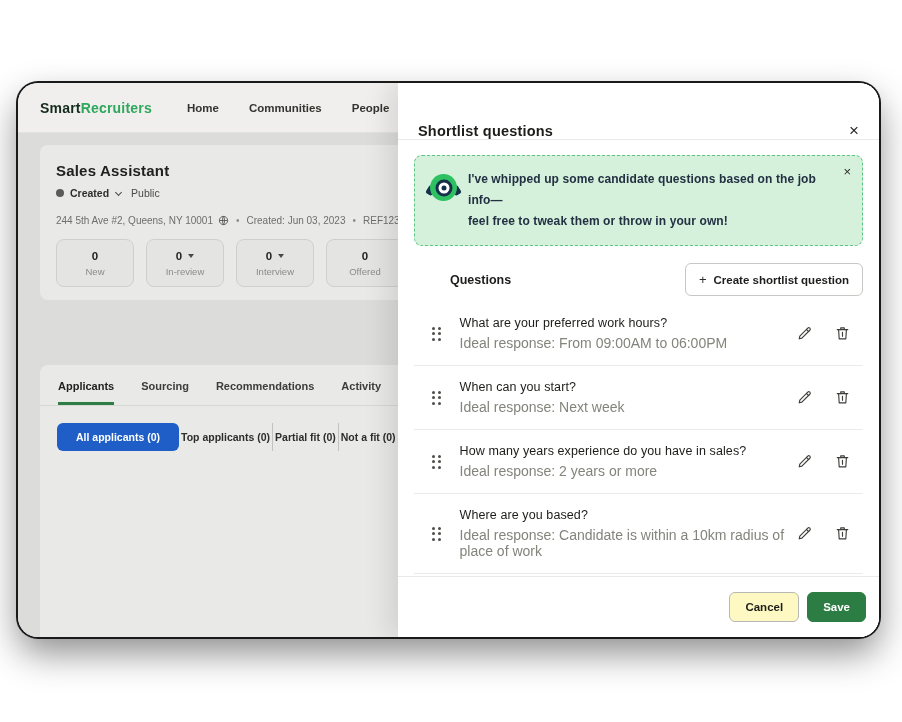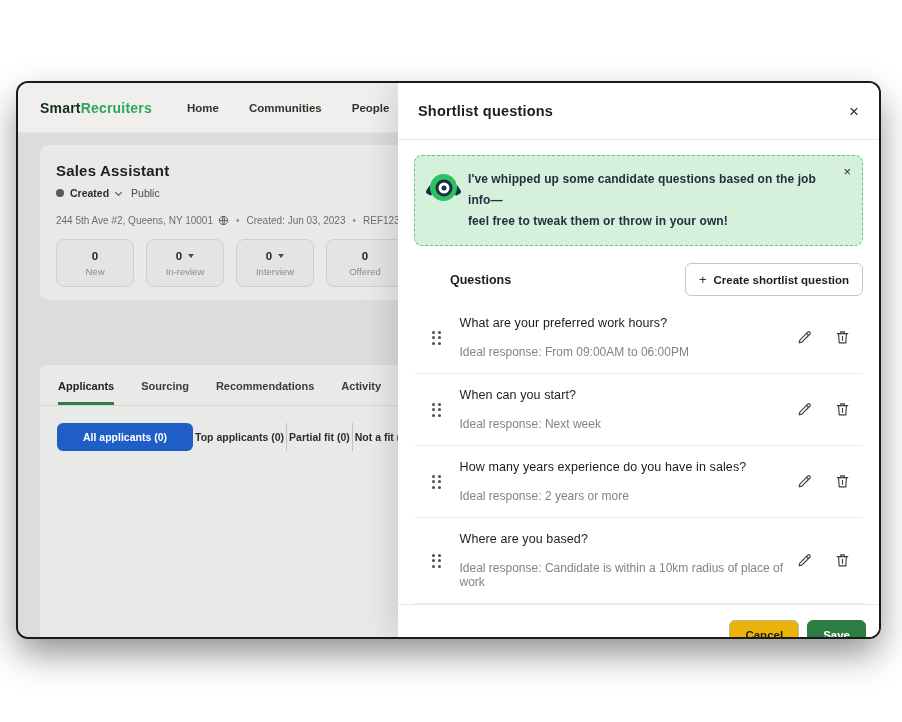--- a/index.html
+++ b/index.html
@@ -4,21 +4,21 @@
 <style>
   * { margin:0; padding:0; box-sizing:border-box; }
   html,body { background:#ffffff; }
   body { font-family:"Liberation Sans", sans-serif; width:902px; height:722px; position:relative; overflow:hidden; }
 
   .stage { position:absolute; inset:0; background:#fff; }
 
   
   .window {
     position:absolute; left:18px; top:83px; width:861px; height:554px;
-    border-radius:10px; background:#dcdcda; overflow:hidden;
+    border-radius:20px; background:#dcdcda; overflow:hidden;
     box-shadow:0 0 0 2px #1a1a1a, 0 16px 36px rgba(0,0,0,.45);
   }
 
   
   .navbar { position:absolute; left:0; top:0; right:0; height:50px; background:#f0efed;
     display:flex; align-items:stretch; padding:0 0 0 22px; border-bottom:1px solid #e3e3e1; }
   .logo { display:flex; align-items:center; font-size:14px; font-weight:700; letter-spacing:.2px; margin-right:20px; }
   .logo .p1 { color:#132a1d; } .logo .p2 { color:#2fa75c; }
   .nav-items { display:flex; align-items:stretch; }
   .nav-item { display:flex; align-items:center; padding:0 15px; font-size:11.5px; font-weight:700; color:#33332f;
@@ -49,27 +49,27 @@
 
   .tabs-card { position:absolute; left:22px; top:232px; width:822px; bottom:0;
     background:#e9e9e7; border-radius:8px 8px 0 0; }
   .tabs { display:flex; padding:0 18px; border-bottom:1px solid #d7d7d3; }
   .tab { padding:15px 0 10px; margin-right:27px; font-size:11px; font-weight:700; color:#3c3c3a;
     border-bottom:3px solid transparent; white-space:nowrap; }
   .tab.active { color:#22221f; border-bottom-color:#2e7d46; }
   .filters { display:flex; align-items:center; margin:17px 0 0 17px; }
   .filter { font-size:10.5px; font-weight:700; color:#2d2d2b; padding:0 2px; height:28px;
     display:flex; align-items:center; }
-  .filter.active { background:#1e5ec6; color:#fff; border-radius:6px; padding:0 26px; }
+  .filter.active { background:#1e5ec6; color:#fff; border-radius:6px; padding:0 19px; }
   .filter.divided { border-left:1px solid #c2c2be; }
 
   
   .panel { position:absolute; left:380px; top:0; width:481px; height:100%; background:#fff;
     box-shadow:-10px 0 24px rgba(0,0,0,.10); display:flex; flex-direction:column; z-index:20; }
-  .panel-header { height:57px; flex:none; display:flex; align-items:center; justify-content:space-between;
+  .panel-header { height:57px; flex:none; display:flex; align-items:flex-end; justify-content:space-between;
     padding:0 20px; border-bottom:1px solid #e9e9e6; }
   .panel-title { font-size:14.5px; font-weight:700; color:#1d1d1b; letter-spacing:.2px; }
   .icon-btn { background:none; border:none; font-size:17px; line-height:1; color:#2b2b29; cursor:pointer;
     font-family:"Liberation Sans", sans-serif; }
 
   .banner { margin:15px 16px 0; background:#d5f1dc; border:1.5px dashed #5ec584; border-radius:8px;
     padding:13px 34px 13px 12px; display:flex; position:relative; flex:none; }
   .banner-close { position:absolute; top:9px; right:11px; font-size:13px; }
   .mascot { width:27px; height:27px; position:relative; flex:none; margin:5px 11px 0 3px; }
   .mascot .body { position:absolute; inset:0; background:#2ec162; border-radius:50%; }
@@ -89,30 +89,30 @@
     border-radius:6px; padding:8px 13px; font-size:11.5px; font-weight:600; color:#1d1d1b; cursor:pointer;
     font-family:"Liberation Sans", sans-serif; }
   .create-btn .plus { font-size:13px; font-weight:400; color:#2b2b29; }
 
   .q-list { margin:6px 16px 0; flex:none; }
   .q-row { display:flex; align-items:center; padding:14px 2px; border-bottom:1px solid #ebebe7; }
   .drag { display:grid; grid-template-columns:3px 3px; grid-auto-rows:3px; gap:2.5px; margin:0 19px 0 16px; flex:none; cursor:grab; }
   .drag i { width:3px; height:3px; border-radius:50%; background:#4d4d4b; }
   .q-text { flex:1; min-width:0; }
   .q-title { font-size:12.5px; font-weight:400; color:#1c1c1a; letter-spacing:.1px; }
-  .q-ideal { font-size:12px; color:#84847c; margin-top:15px; }
+  .q-ideal { font-size:14px; color:#84847c; margin-top:5px; }
   .q-actions { display:flex; gap:17px; margin:0 8px 0 10px; flex:none; }
   .act-btn { background:none; border:none; padding:2px; cursor:pointer; display:flex; }
   .act-btn svg { width:17px; height:17px; stroke:#3d3d3b; fill:none; stroke-width:1.6; stroke-linecap:round; stroke-linejoin:round; }
 
   .panel-footer { margin-top:auto; flex:none; border-top:1px solid #e9e9e6; padding:15px 13px;
     display:flex; justify-content:flex-end; gap:8px; background:#fff; }
   .btn { border-radius:6px; font-size:11.5px; font-weight:700; padding:8px 15px; cursor:pointer;
     font-family:"Liberation Sans", sans-serif; }
-  .btn-cancel { background:#eab308; border:1px solid #b7b7b3; color:#1d1d1b; }
+  .btn-cancel { background:#fef9c3; border:1px solid #b7b7b3; color:#1d1d1b; }
   .btn-save { background:#2b7d44; border:1px solid #2b7d44; color:#fff; }
 </style>
 </head>
 <body>
 
 <div class="stage">
   <div class="window">
 
     <div class="navbar">
       <div class="logo">

